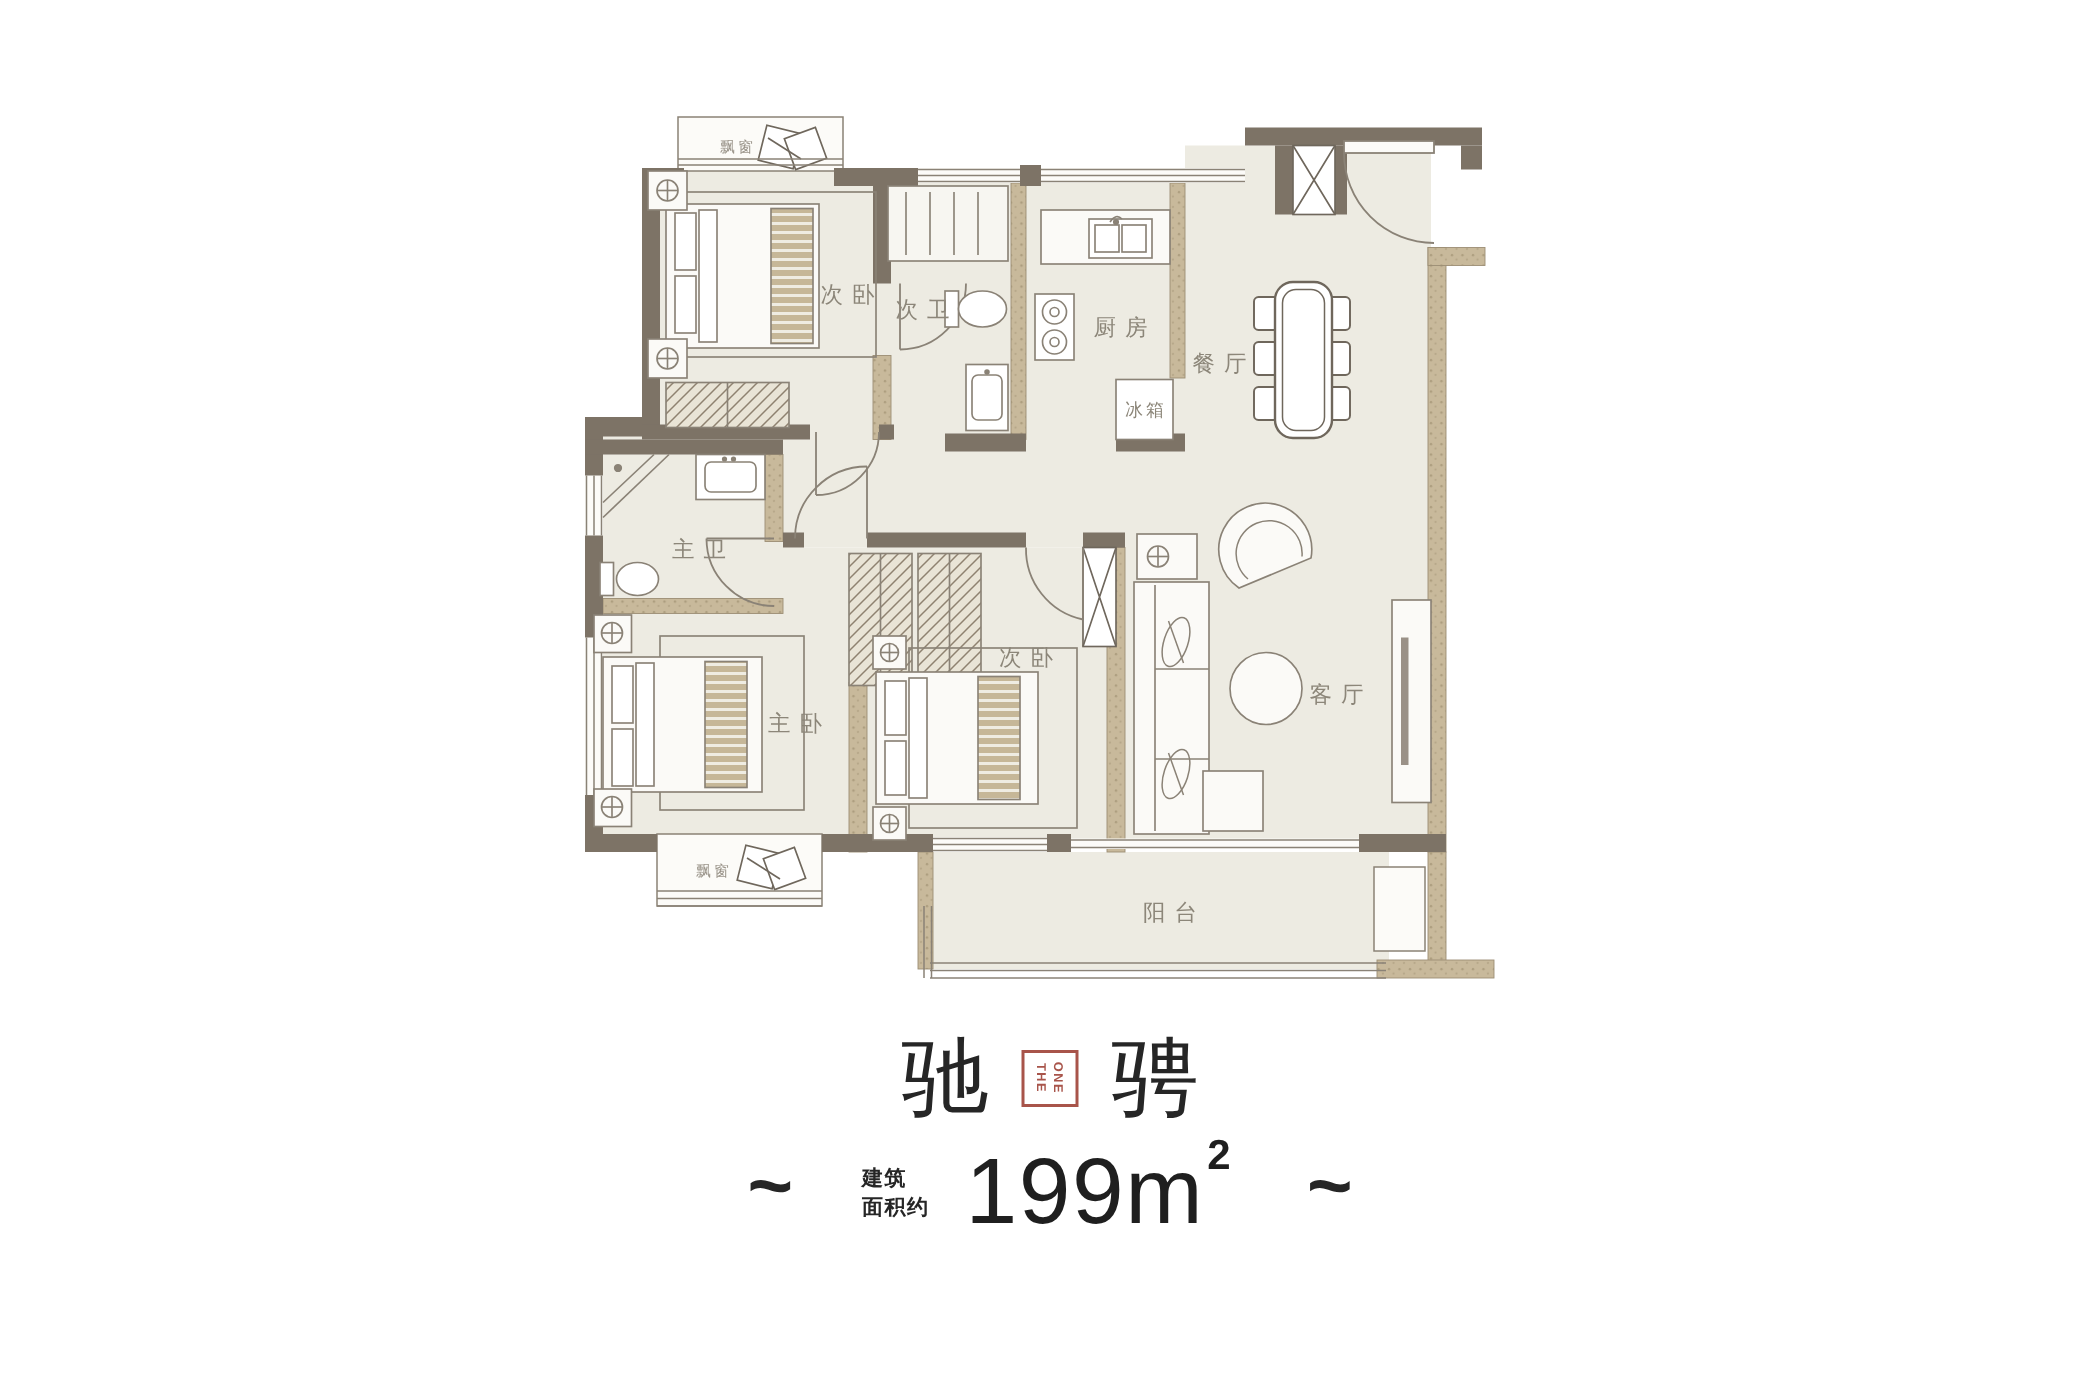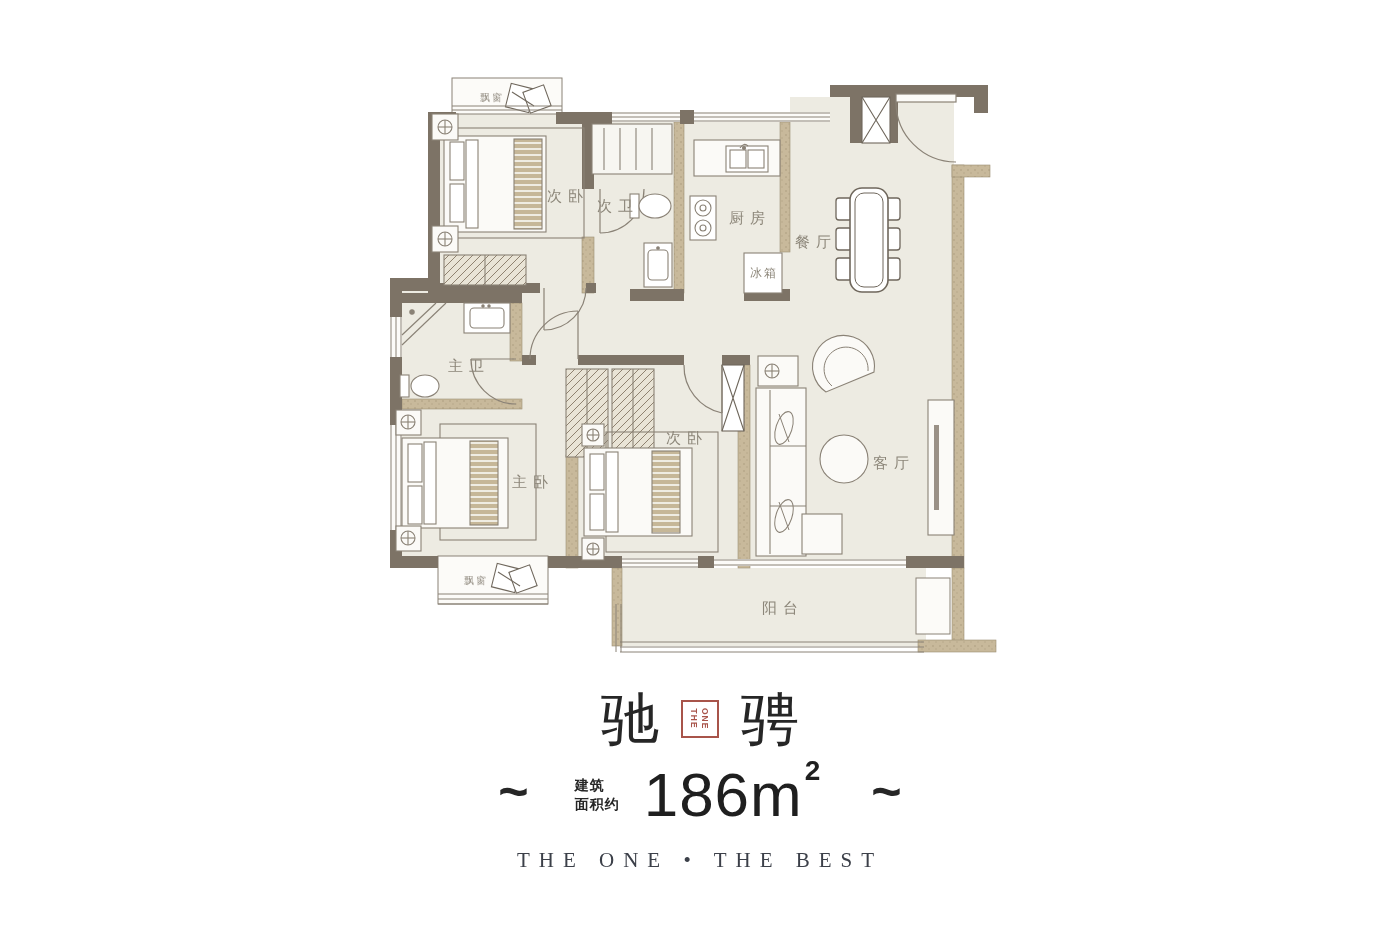--- a/index.html
+++ b/index.html
@@ -396,19 +396,18 @@
       </span>
       <span class="title-char">骋</span>
     </div>
 
     <div class="area-row">
       <span class="tilde left">~</span>
       <span class="area-small">
         <span style="display:block;">建筑</span>
         <span style="display:block;">面积约</span>
       </span>
-      <span class="area-big"><span>186</span><span>m</span><span class="area-sup">2</span></span>
+      <span class="area-big"><span>199</span><span>m</span><span class="area-sup">2</span></span>
       <span class="tilde right">~</span>
     </div>
 
-    <div class="slogan">THE ONE • THE BEST</div>
   </div>
 </div>
 
 </body></html>

